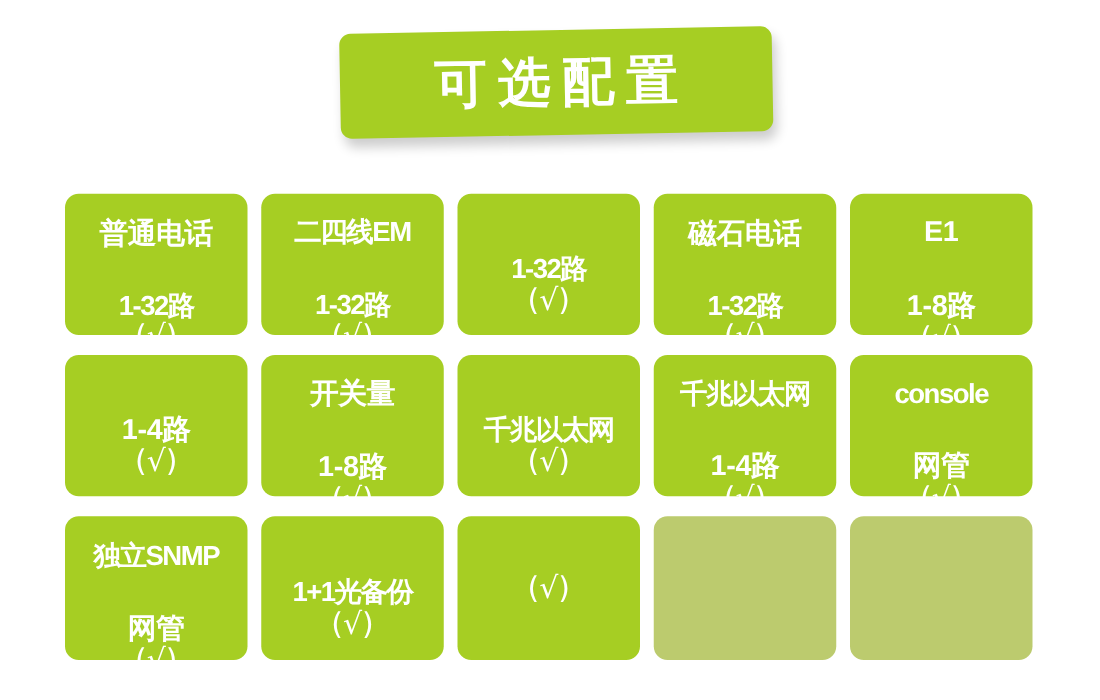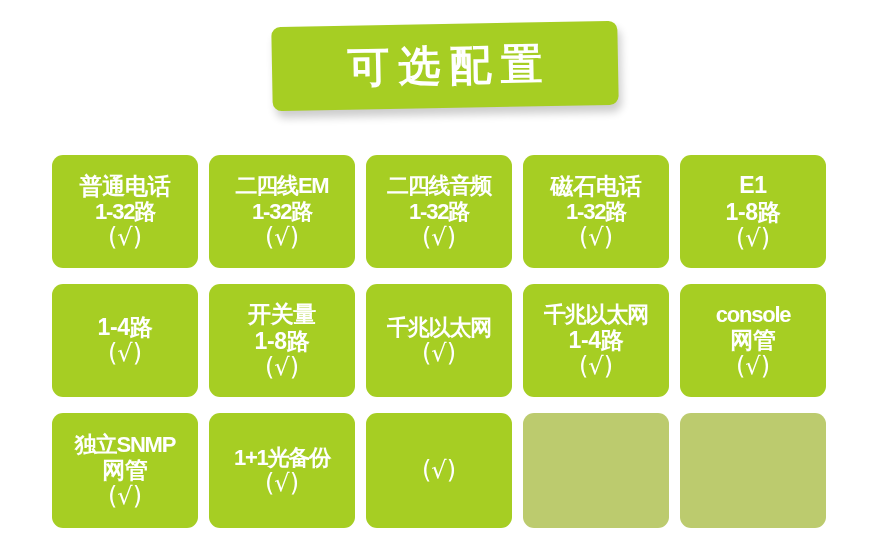--- a/index.html
+++ b/index.html
@@ -71,20 +71,21 @@
     background: #bccb6e;
   }
   .card .line {
     color: #ffffff;
     font-weight: bold;
     font-size: 23px;
     line-height: 1.17;
     white-space: nowrap;
     text-align: center;
     letter-spacing: -0.3px;
+    margin-top: 32px;
   }
   .card .line.tight {
     font-size: 22px;
     letter-spacing: -1.2px;
   }
   .card .mark {
     color: #ffffff;
     font-weight: normal;
     font-size: 24px;
     line-height: 1.05;
@@ -106,21 +107,20 @@
       <div class="line">普通电话</div>
       <div class="line tight">1-32路</div>
       <div class="mark">(√)</div>
     </div>
     <div class="card">
       <div class="line tight">二四线EM</div>
       <div class="line tight">1-32路</div>
       <div class="mark">(√)</div>
     </div>
     <div class="card">
-      <div class="line tight">二四线音频</div>
       <div class="line tight">1-32路</div>
       <div class="mark">(√)</div>
     </div>
     <div class="card">
       <div class="line">磁石电话</div>
       <div class="line tight">1-32路</div>
       <div class="mark">(√)</div>
     </div>
     <div class="card">
       <div class="line">E1</div>

